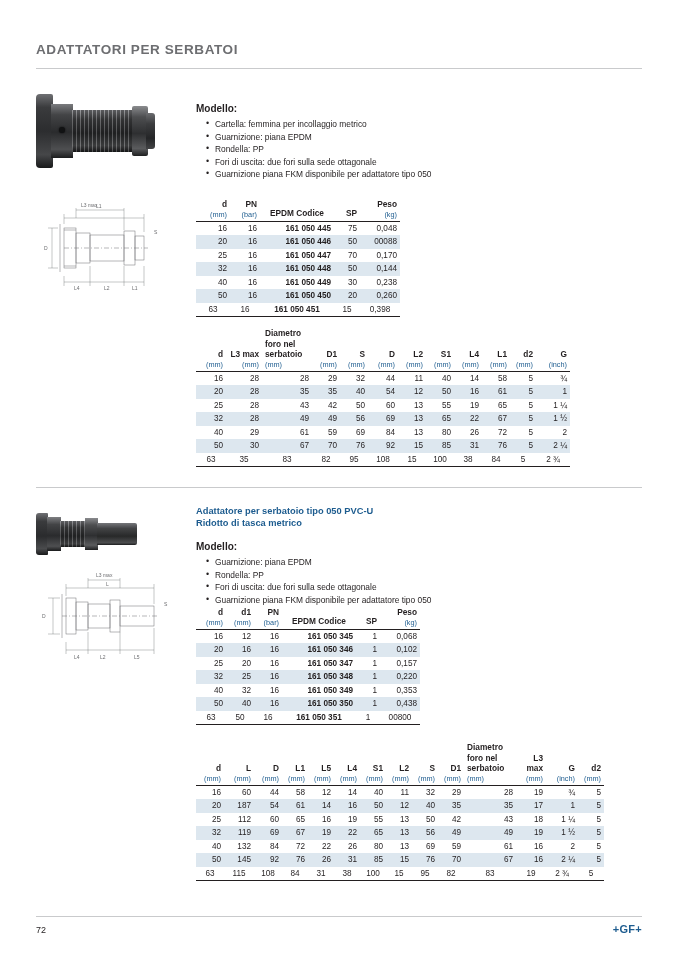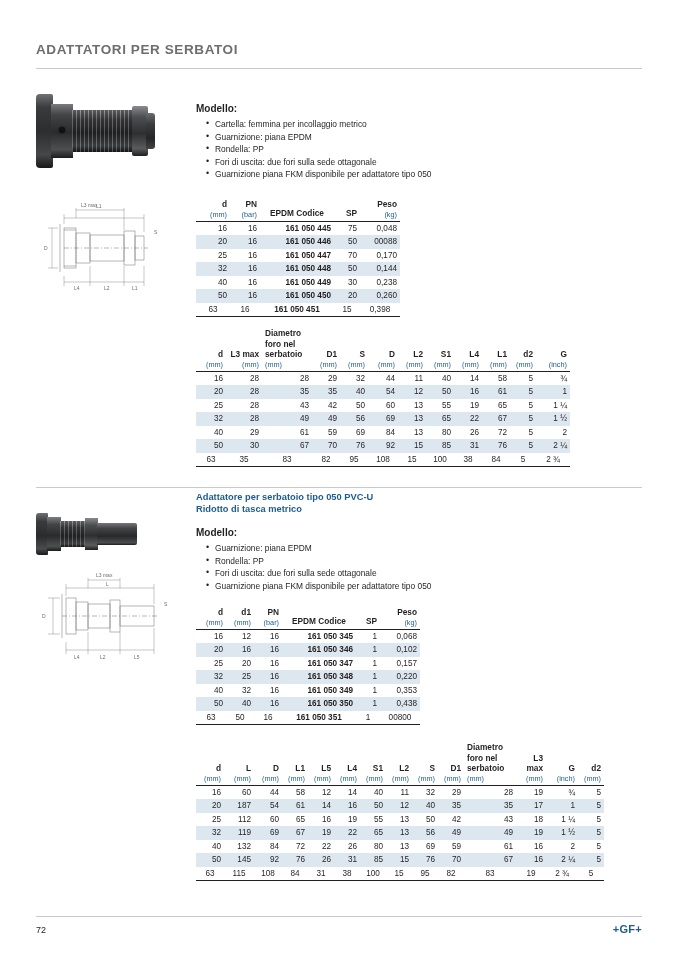--- a/index.html
+++ b/index.html
@@ -509,21 +509,21 @@
         <text x="70" y="14">L</text>
         <text x="6" y="46">D</text>
         <text x="38" y="87">L4</text>
         <text x="64" y="87">L2</text>
         <text x="98" y="87">L5</text>
         <text x="128" y="34">S</text>
       </g>
     </svg>
   </div>
 
-  <div style="position:absolute; left:196px; top:491px; width:300px;">
+  <div style="position:absolute; left:196px; top:505px; width:300px;">
     <div class="prod-title">Adattatore per serbatoio tipo 050 PVC-U</div>
     <div class="prod-title">Ridotto di tasca metrico</div>
     <div class="modello-head">Modello:</div>
     <ul class="bullets">
       <li>Guarnizione: piana EPDM</li>
       <li>Rondella: PP</li>
       <li>Fori di uscita: due fori sulla sede ottagonale</li>
       <li>Guarnizione piana FKM disponibile per adattatore tipo 050</li>
     </ul>
   </div>

